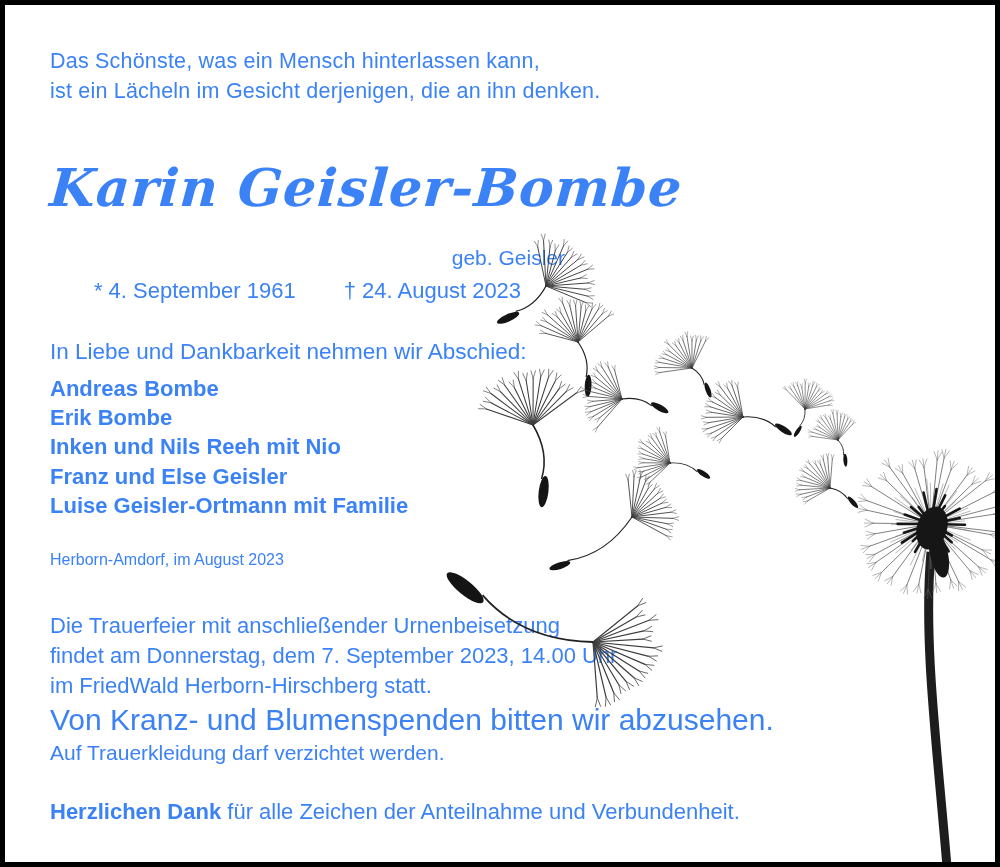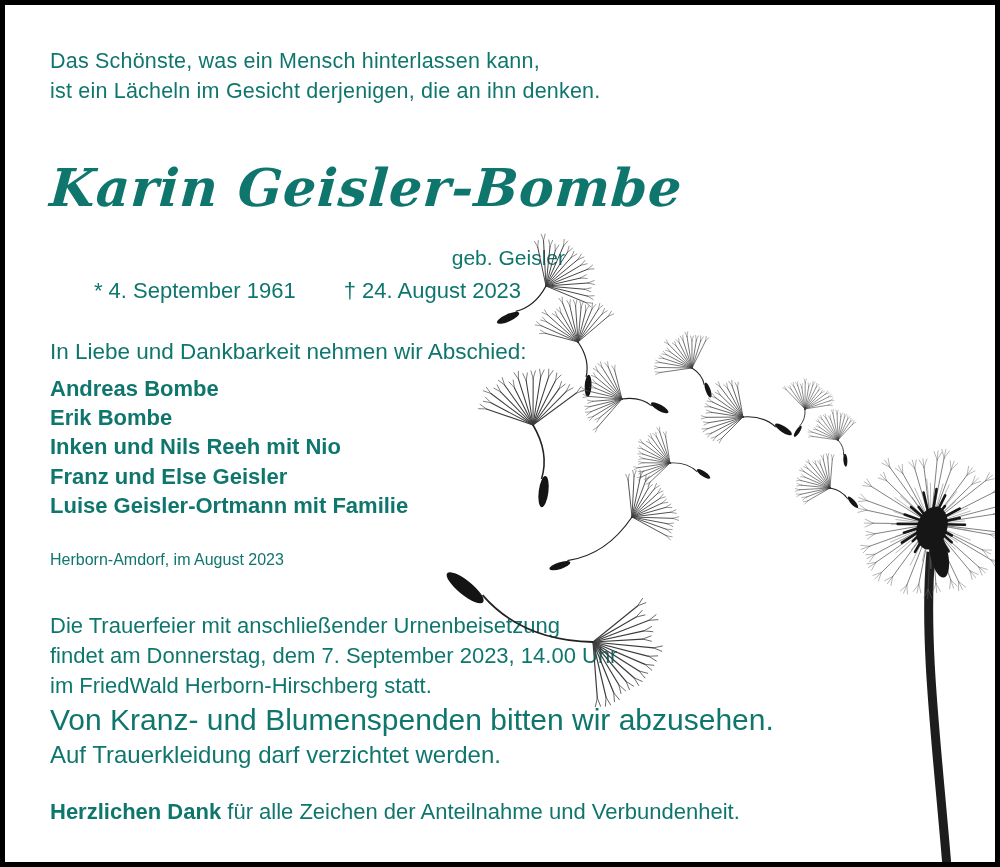--- a/index.html
+++ b/index.html
@@ -1,36 +1,36 @@
 <!DOCTYPE html>
 <html><head>
 <meta charset="utf-8">
 <style>
   html,body{margin:0;padding:0;background:#e8e8e8;}
   .ad{
     position:relative;width:1000px;height:867px;background:#ffffff;
-    font-family:"Liberation Sans",sans-serif;color:#0f766e;overflow:hidden;
+    font-family:"Liberation Sans",sans-serif;color:#3b82f6;overflow:hidden;
   }
   .frame{position:absolute;inset:0;border:5px solid #000;pointer-events:none;z-index:6;}
   .blk{position:absolute;left:50px;z-index:1;}
   .epigraph{top:46px;font-size:21.5px;line-height:30px;letter-spacing:.2px;}
   .name{
     top:146px;left:50px;width:515px;text-align:center;
     font-family:"DejaVu Serif",serif;font-style:italic;font-weight:bold;
     font-size:52px;line-height:84px;letter-spacing:1px;transform:skewX(-4deg);
     white-space:nowrap;
   }
   .birthname{top:246px;left:50px;width:515px;text-align:right;font-size:21px;}
   .dates{top:278px;left:50px;width:515px;display:flex;justify-content:center;gap:48px;font-size:22px;}
   .intro{top:339px;font-size:22.5px;}
   .mourners{top:374px;font-size:22px;font-weight:bold;line-height:29.2px;}
   .dateline{top:551px;font-size:16px;}
   .service{top:611px;font-size:22px;line-height:30px;}
   .flowers{top:703px;font-size:30px;}
-  .clothing{top:741px;font-size:24px;}
+  .clothing{top:741px;font-size:21px;}
   .thanks{top:799px;font-size:22px;}
   .thanks b{font-weight:bold;}
   svg.dandelion{position:absolute;inset:0;z-index:2;pointer-events:none;}
 </style>
 </head>
 <body>
 
 <div class="ad">
 
   <div class="blk epigraph">

